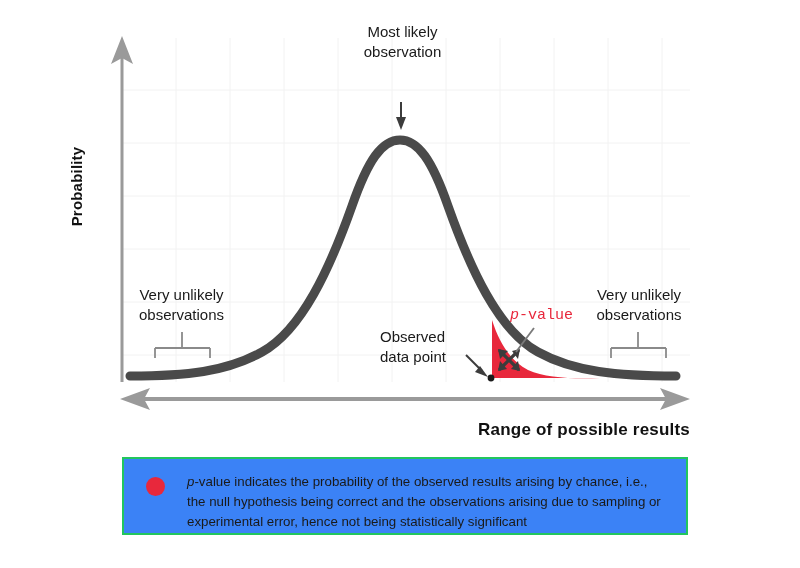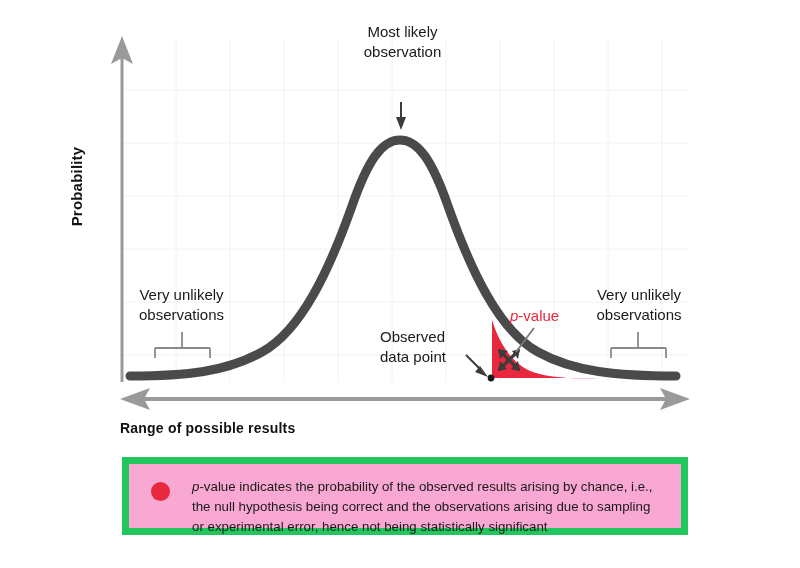--- a/index.html
+++ b/index.html
@@ -52,54 +52,55 @@
   }
   #observed-label {
     left: 380px; top: 327px;
     width: 105px;
     text-align: left;
   }
   #pvalue-label {
     left: 510px; top: 306px;
     color: #E8283C;
     font-size: 15px;
+    font-family: Liberation Mono, monospace;
   }
   #pvalue-label .ital { font-style: italic; }
 
   #y-axis-title {
     position: absolute;
     left: -4px; top: 178px;
     width: 160px;
     text-align: center;
     transform: rotate(-90deg);
     font-weight: bold;
     font-size: 15px;
     color: #111111;
     letter-spacing: .2px;
   }
   #x-axis-title {
     position: absolute;
     left: 120px; top: 420px;
     width: 570px;
-    text-align: left;
+    text-align: right;
     font-weight: bold;
-    font-size: 14px;
+    font-size: 17px;
     color: #111111;
     letter-spacing: .2px;
   }
 
   
   #legend-box {
     position: absolute;
     left: 122px;
     top: 457px;
     width: 566px;
     height: 78px;
-    border: 7px solid #22c55e;
-    background: #f9a8d4;
+    border: 2px solid #22c55e;
+    background: #3b82f6;
     box-sizing: border-box;
     display: flex;
     align-items: flex-start;
   }
   #legend-dot {
     width: 19px;
     height: 19px;
     border-radius: 50%;
     background: #E8283C;
     flex: none;

